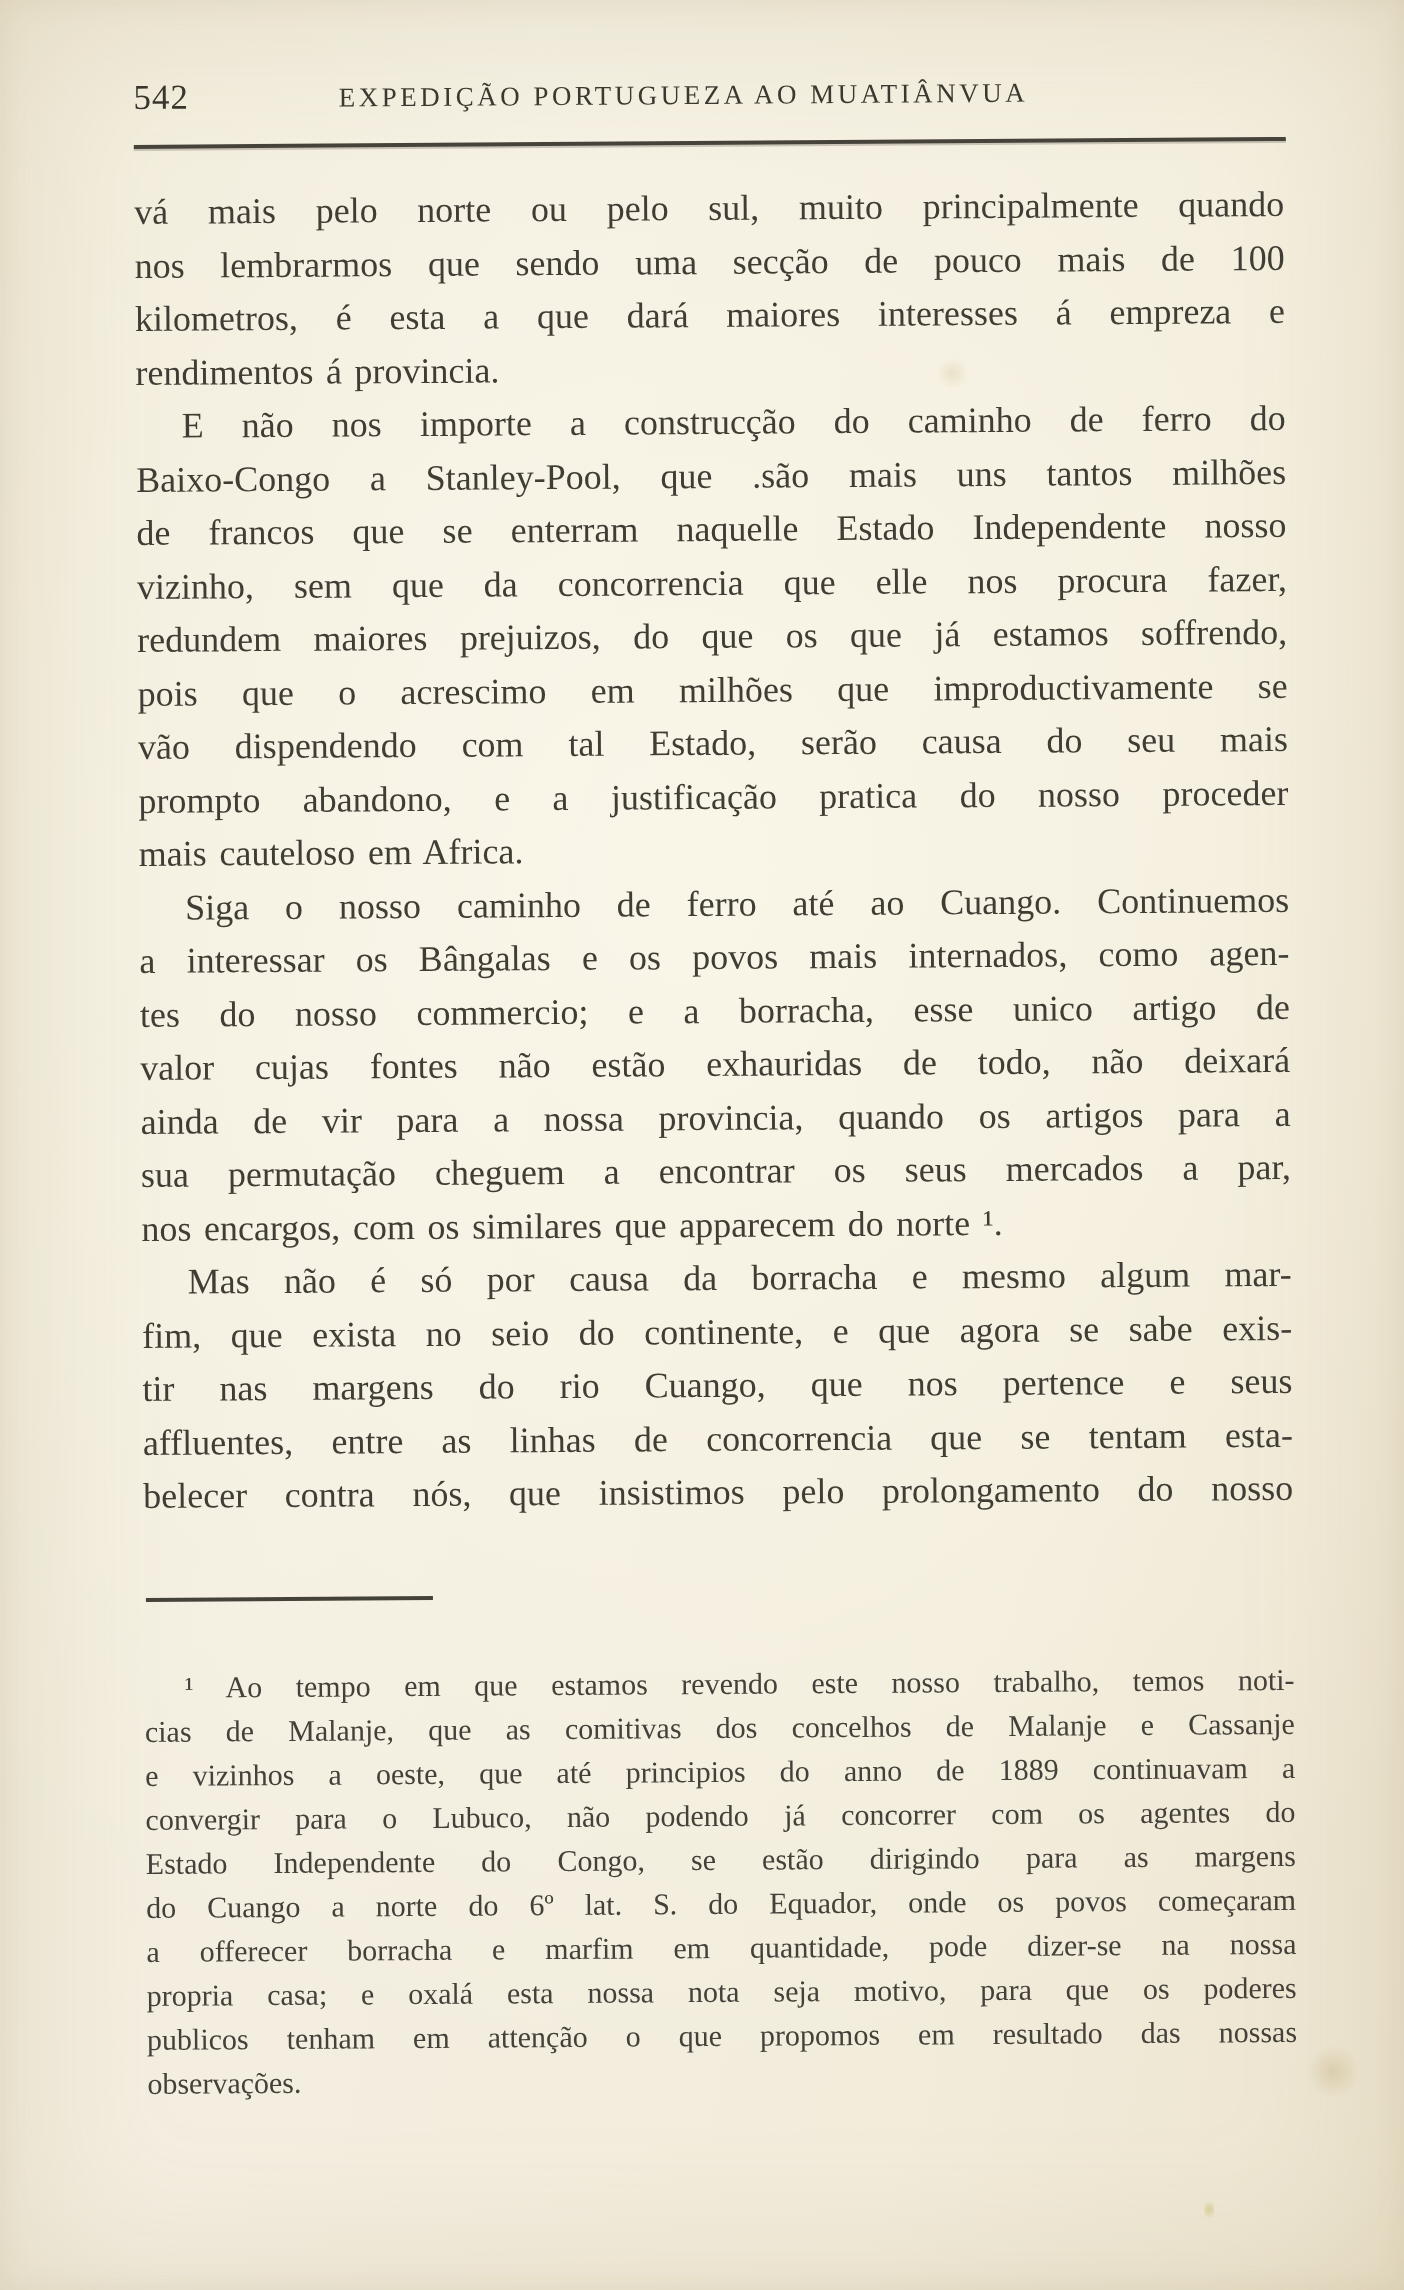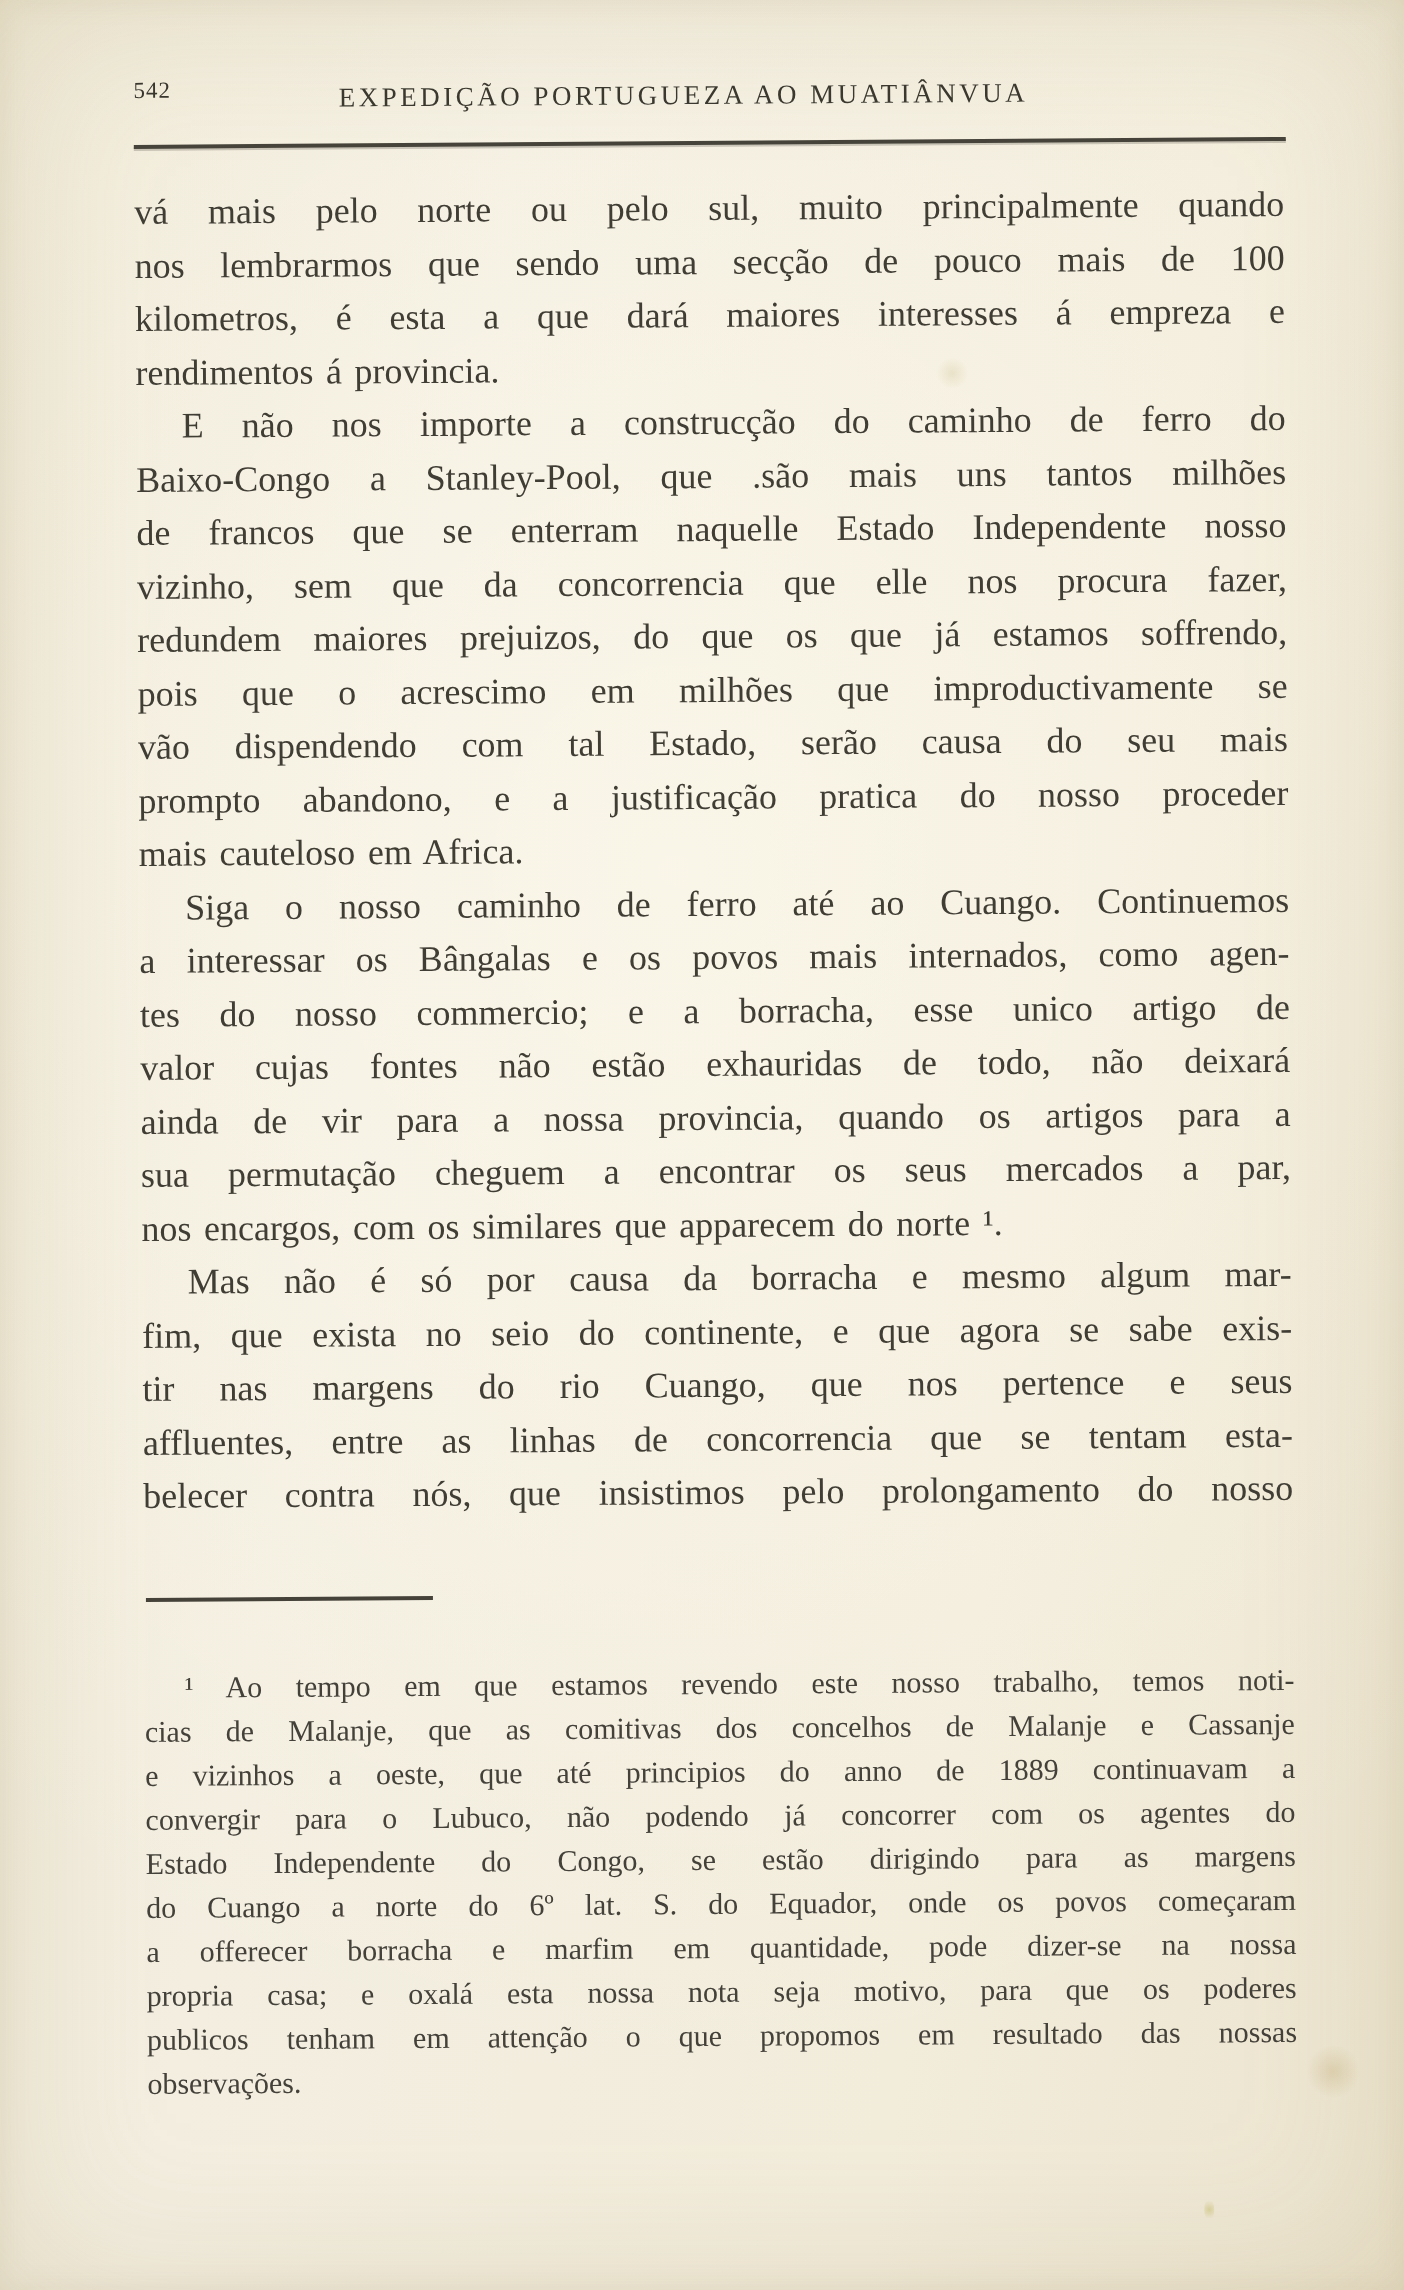--- a/index.html
+++ b/index.html
@@ -17,21 +17,21 @@
     box-shadow: inset 0 0 160px rgba(170,150,100,0.22), inset 0 0 28px rgba(160,140,95,0.12);
     color: #3f3c34;
   }
   #content {
     position: absolute; inset: 0;
     transform: rotate(-0.4deg);
     transform-origin: 50% 45%;
   }
   .pagenum {
     position: absolute; left: 140px; top: 74px;
-    font-size: 23px; letter-spacing: 1px; color: #39362e; text-align: right;
+    font-size: 35px; letter-spacing: 1px; color: #39362e; text-align: right;
   }
   .runtitle {
     position: absolute; left: 115px; top: 80px; width: 1150px;
     text-align: center; font-size: 27px; letter-spacing: 3.5px;
     color: #3b382f; white-space: nowrap;
   }
   .headrule {
     position: absolute; left: 140px; top: 141px; width: 1152px; height: 4px;
     background: #46433a;
     box-shadow: 0 2px 0 rgba(70,67,58,0.25);

